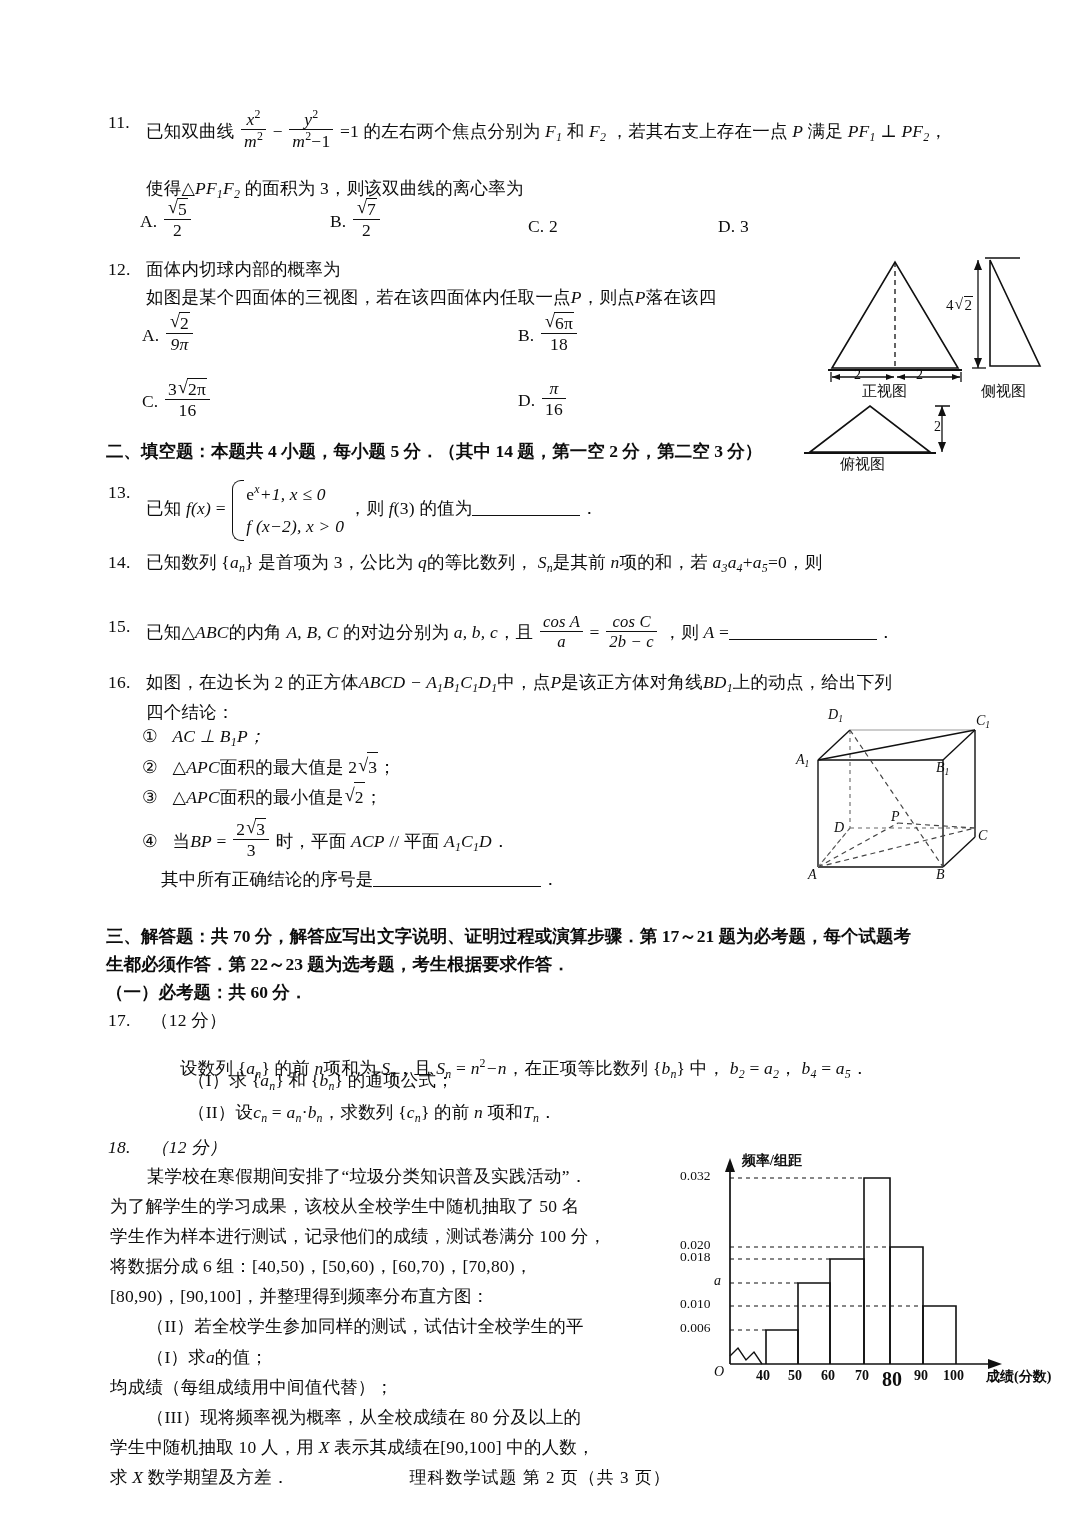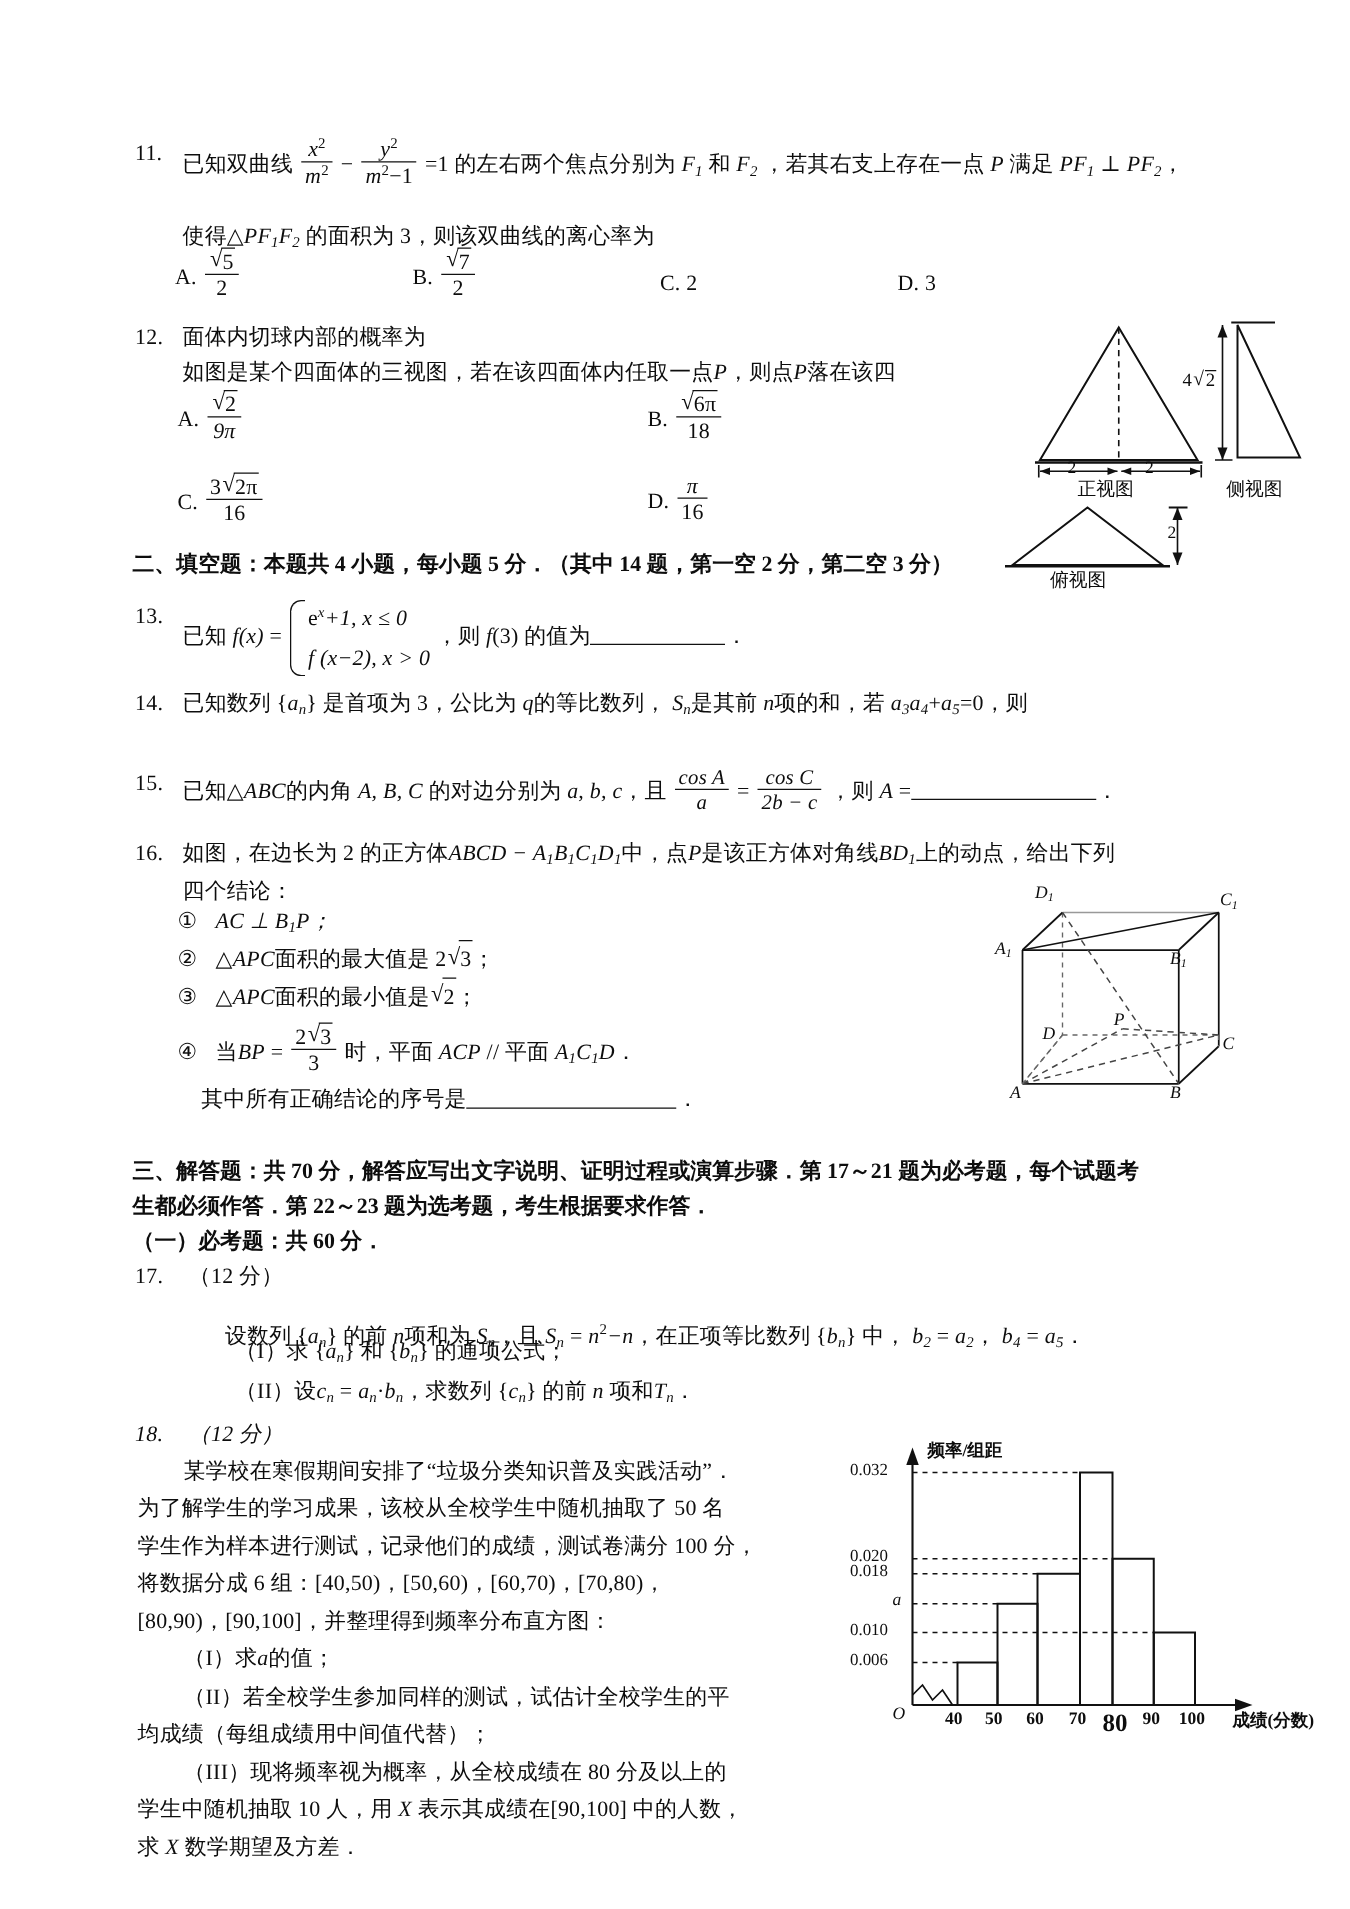--- a/index.html
+++ b/index.html
@@ -335,24 +335,24 @@
   <div class="blk q" style="left:108px;top:1133px;font-style:italic;">
     <span>18.</span>
     <span style="margin-left:16px;">（12 分）</span>
   </div>
   <div class="blk q" style="left:110px;top:1161px;width:565px;line-height:1.72;">
     <div style="text-indent:2.1em;">某学校在寒假期间安排了“垃圾分类知识普及实践活动”．</div>
     <div>为了解学生的学习成果，该校从全校学生中随机抽取了 50 名</div>
     <div>学生作为样本进行测试，记录他们的成绩，测试卷满分 100 分，</div>
     <div>将数据分成 6 组：[40,50)，[50,60)，[60,70)，[70,80)，</div>
     <div>[80,90)，[90,100]，并整理得到频率分布直方图：</div>
+    <div style="text-indent:2.1em;">（II）若全校学生参加同样的测试，试估计全校学生的平</div>
     <div style="text-indent:2.1em;">
       <span>（I）求</span><span class="it">a</span><span>的值；</span>
     </div>
-    <div style="text-indent:2.1em;">（II）若全校学生参加同样的测试，试估计全校学生的平</div>
     <div>均成绩（每组成绩用中间值代替）；</div>
     <div style="text-indent:2.1em;">（III）现将频率视为概率，从全校成绩在 80 分及以上的</div>
     <div>
       <span>学生中随机抽取 10 人，用</span> <span class="it">X</span> <span>表示其成绩在[90,100] 中的人数，</span>
     </div>
     <div>
       <span>求</span> <span class="it">X</span> <span>数学期望及方差．</span>
     </div>
   </div>
 
@@ -401,14 +401,15 @@
     <div style="position:absolute;left:120px;top:240px;font-size:14px;font-weight:bold;">50</div>
     <div style="position:absolute;left:153px;top:240px;font-size:14px;font-weight:bold;">60</div>
     <div style="position:absolute;left:187px;top:240px;font-size:14px;font-weight:bold;">70</div>
     <div style="position:absolute;left:214px;top:240px;font-size:20px;font-weight:bold;">80</div>
     <div style="position:absolute;left:246px;top:240px;font-size:14px;font-weight:bold;">90</div>
     <div style="position:absolute;left:275px;top:240px;font-size:14px;font-weight:bold;">100</div>
 
     <div style="position:absolute;left:318px;top:240px;font-size:14px;font-weight:bold;">成绩(分数)</div>
   </div>
 
+  <div class="footer" style="top:1466px;">理科数学试题  第 2 页（共 3 页）</div>
 
 </div>
 
 </body></html>

